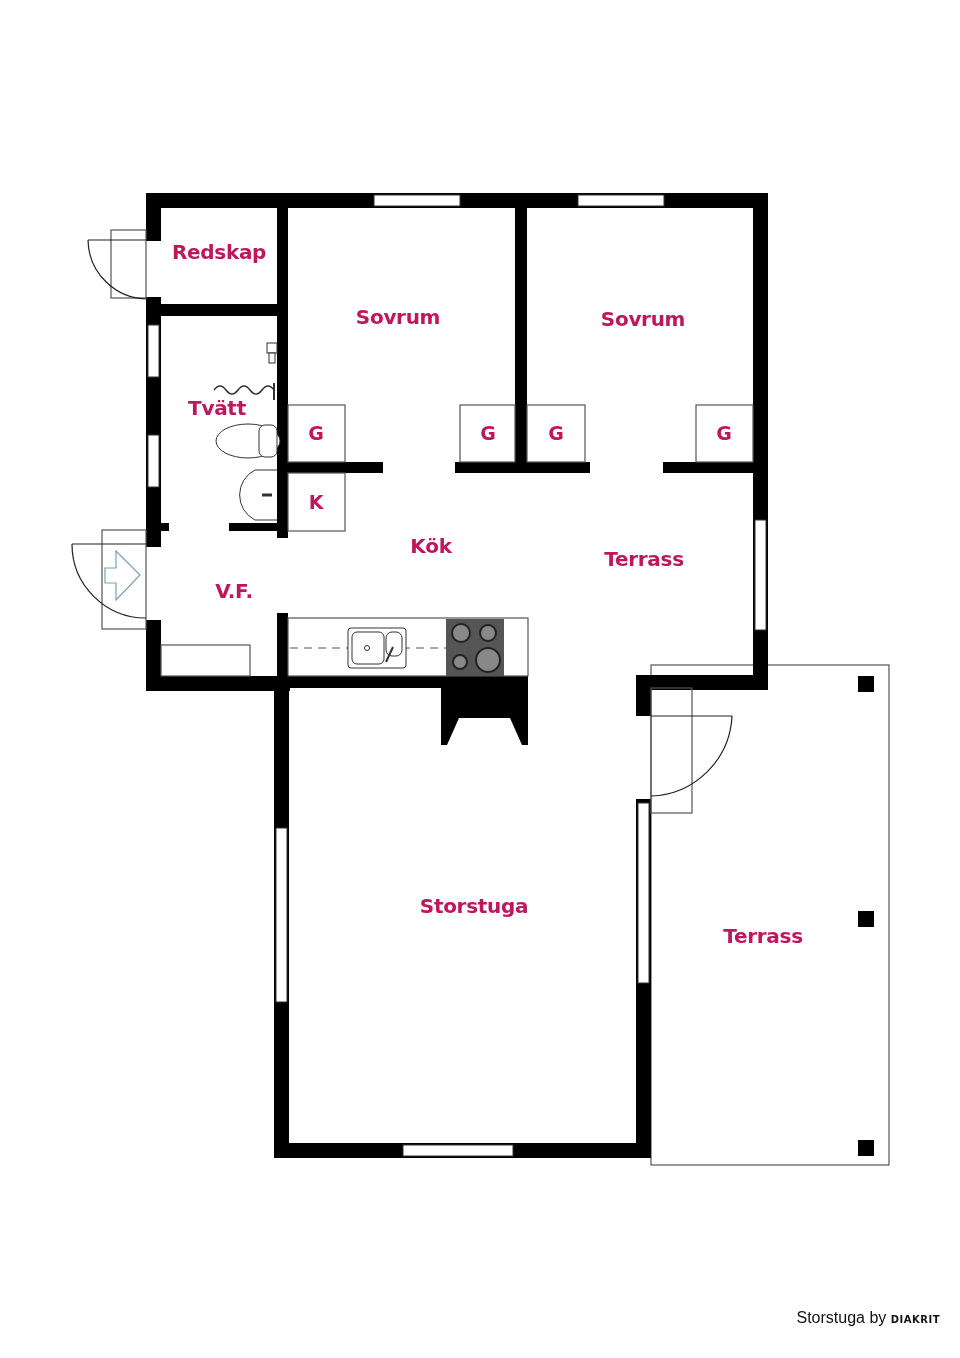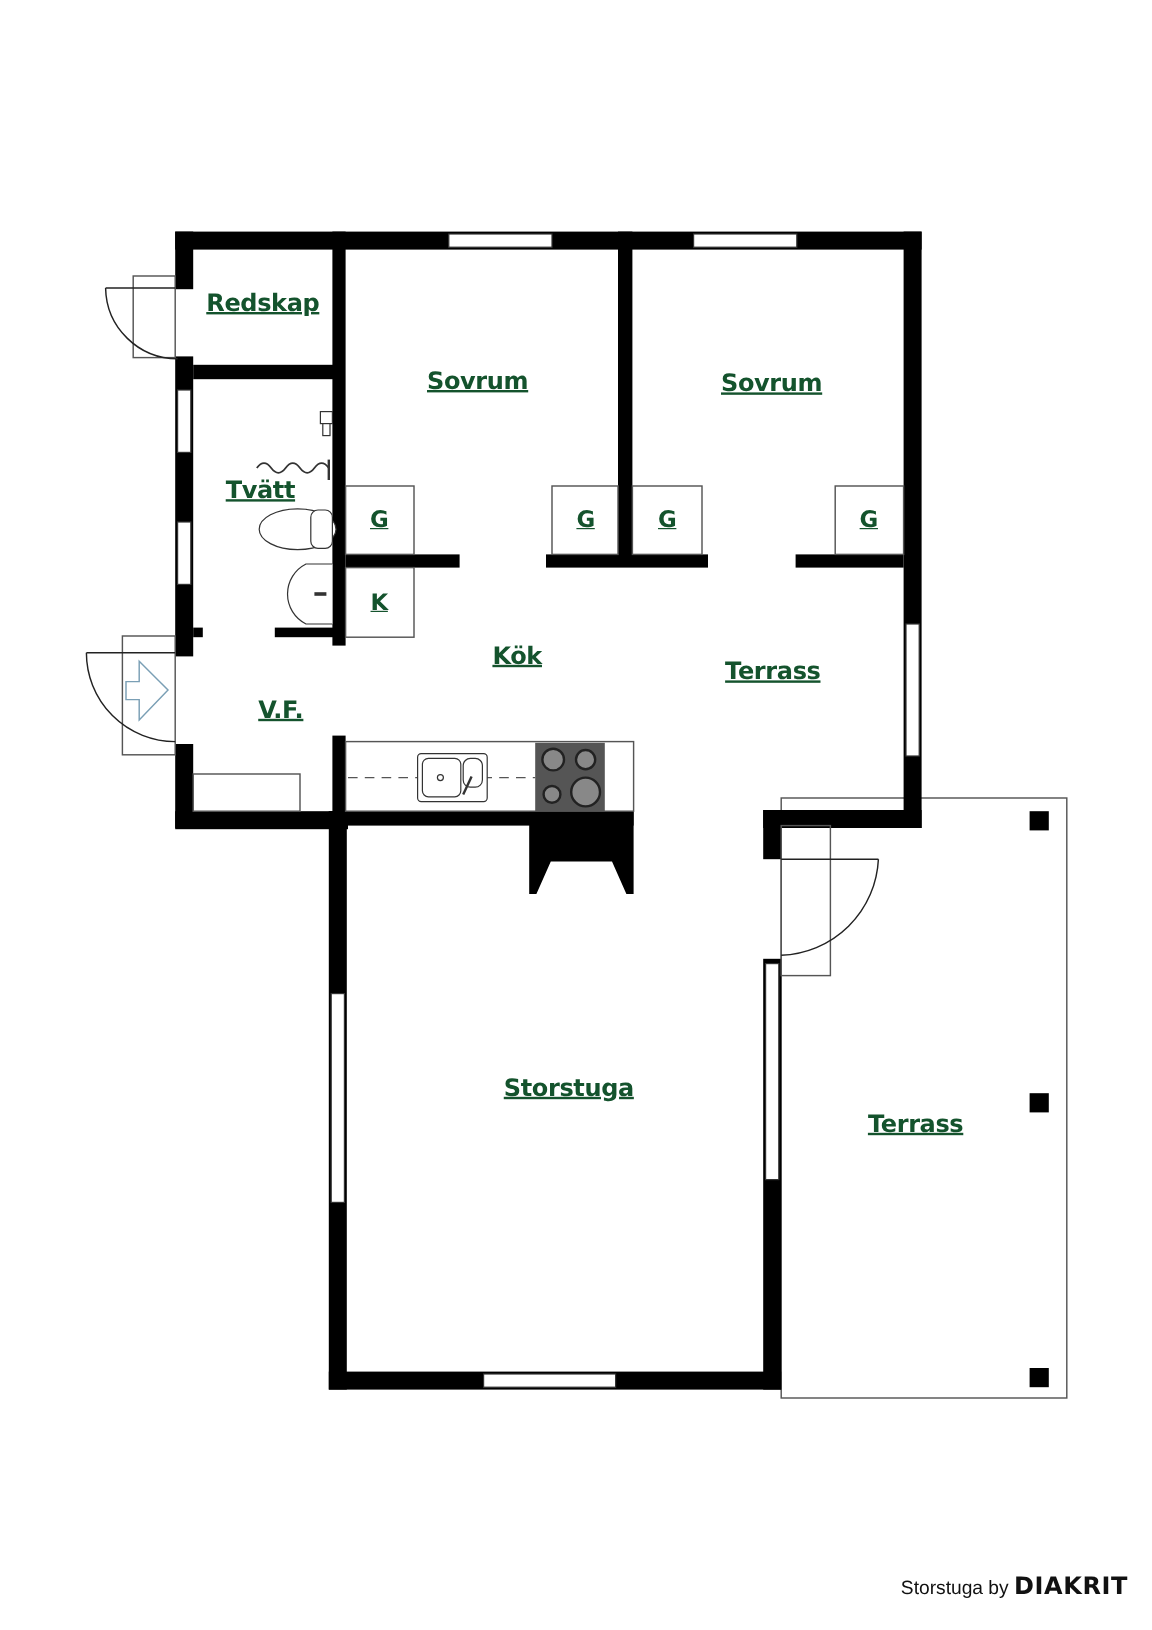--- a/index.html
+++ b/index.html
@@ -4,25 +4,25 @@
 <style>
   html, body { margin: 0; padding: 0; background: #ffffff; }
   body { width: 960px; height: 1358px; position: relative; overflow: hidden;
          font-family: "DejaVu Sans", sans-serif; }
   #plan { position: absolute; left: 0; top: 0; width: 960px; height: 1358px; }
   .wall { fill: #000; }
   .thin { fill: none; stroke: #555; stroke-width: 1.2; }
   .arc { fill: none; stroke: #222; stroke-width: 1.2; }
   .win { fill: #fff; stroke: #333; stroke-width: 1; }
   .label { position: absolute; font-family: "DejaVu Sans", sans-serif; font-weight: bold;
-           font-size: 20px; color: #14532d; transform: translate(-50%, -50%); white-space: nowrap; letter-spacing: -0.3px; text-decoration: underline; }
+           font-size: 20px; color: #be185d; transform: translate(-50%, -50%); white-space: nowrap; letter-spacing: -0.3px; }
   .label.small { font-size: 19px; }
   .credit { position: absolute; right: 20px; top: 1309px; font-family: "Liberation Sans", sans-serif;
             font-size: 16px; color: #111; }
-  .credit b { font-family: "DejaVu Sans", sans-serif; font-weight: bold; font-size: 20px; letter-spacing: 0.5px; }
+  .credit b { font-family: "DejaVu Sans", sans-serif; font-weight: bold; font-size: 10px; letter-spacing: 0.5px; }
 </style>
 </head>
 <body>
 
 <svg id="plan" viewBox="0 0 960 1358" xmlns="http://www.w3.org/2000/svg">
 
   <rect x="651" y="665" width="238" height="500" class="thin"></rect>
   <rect x="858" y="676" width="16" height="16" fill="#000"></rect>
   <rect x="858" y="911" width="16" height="16" fill="#000"></rect>
   <rect x="858" y="1140" width="16" height="16" fill="#000"></rect>

